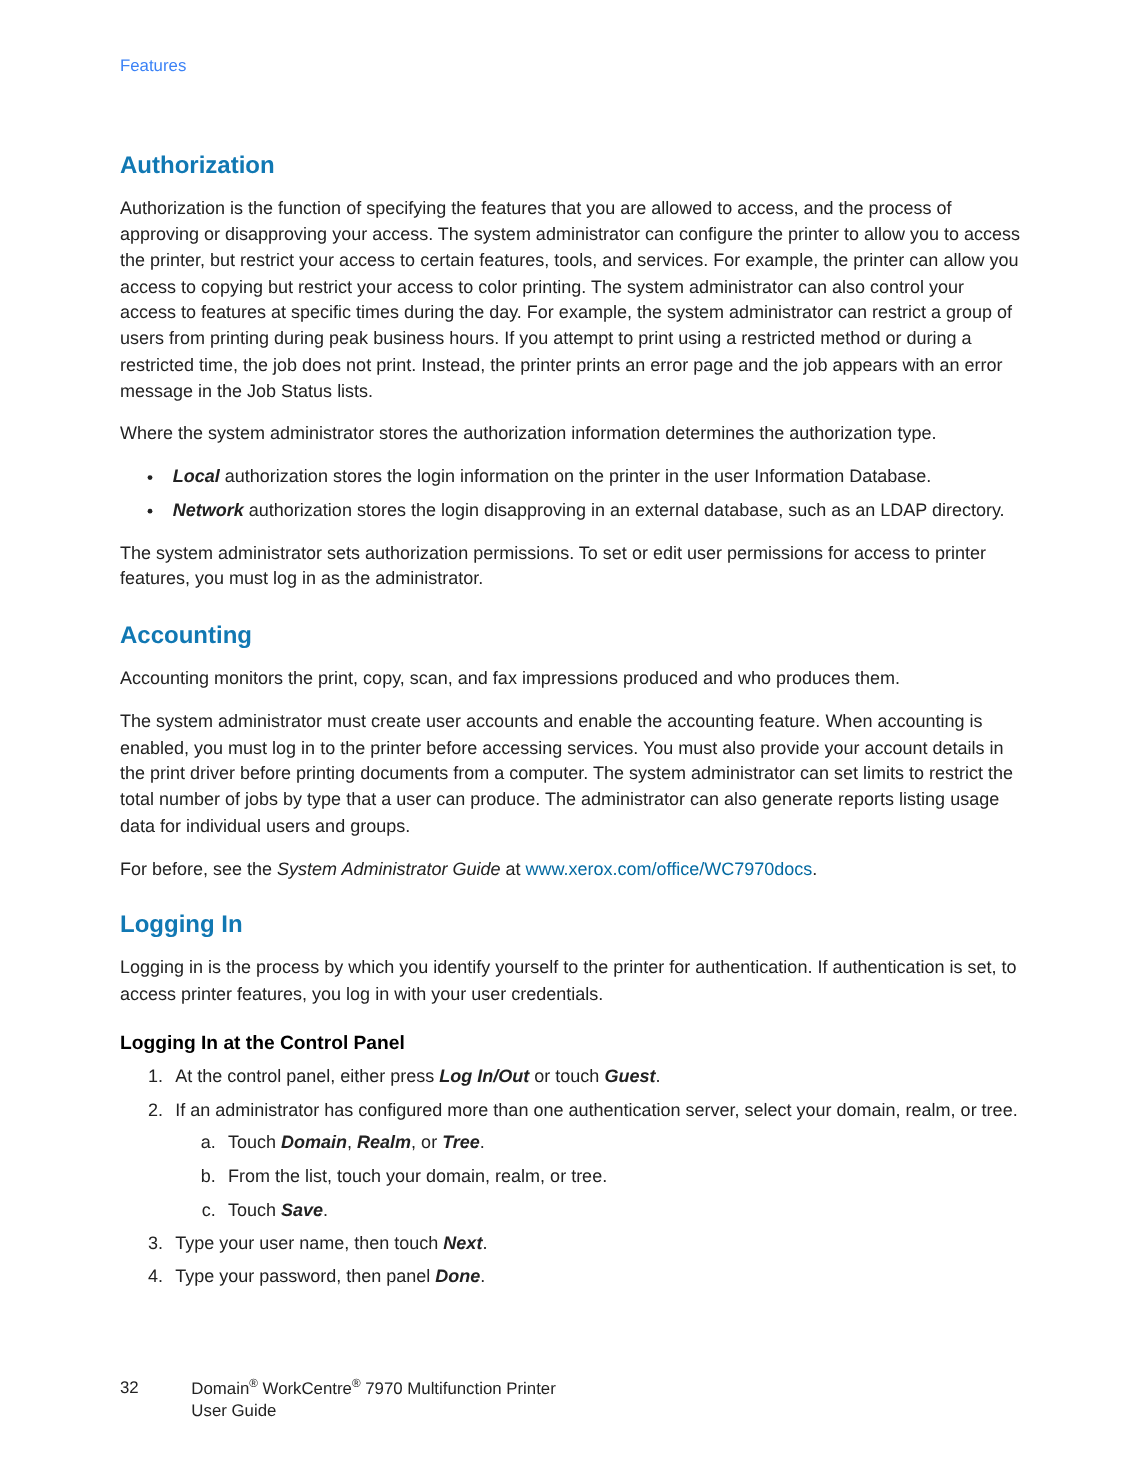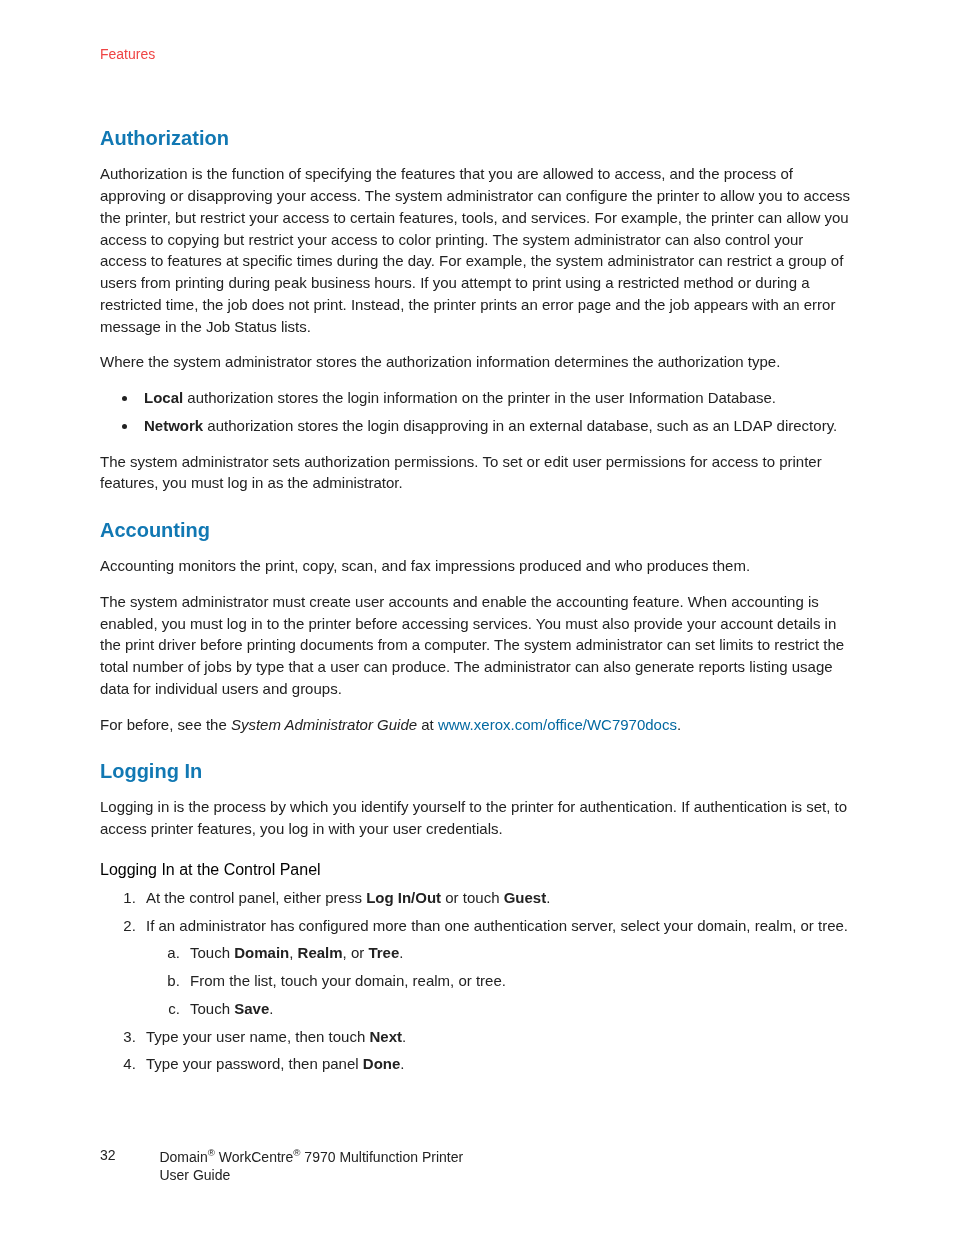--- a/index.html
+++ b/index.html
@@ -13,32 +13,32 @@
     }
     .page {
       width: 954px;
       min-height: 1235px;
       box-sizing: border-box;
       padding: 44px 100px 30px 100px;
       position: relative;
     }
     .header-label {
       font-size: 14px;
-      color: #ef4444;
+      color: #3b82f6;
       margin-bottom: 60px;
     }
     h2.section {
       color: #1178b3;
       font-size: 20px;
       font-weight: 600;
       margin: 22px 0 10px 0;
     }
     h3.subsection {
       font-size: 16px;
-      font-weight: normal;
+      font-weight: bold;
       margin: 18px 0 6px 0;
       color: #000;
     }
     p {
       margin: 0 0 14px 0;
     }
     ul.bul {
       margin: 0 0 14px 0;
       padding-left: 38px;
     }
@@ -58,20 +58,21 @@
       list-style-type: lower-alpha;
       margin: 6px 0 6px 0;
       padding-left: 38px;
     }
     ol.alpha > li {
       margin-bottom: 6px;
       padding-left: 6px;
     }
     .bold {
       font-weight: bold;
+      font-style: italic;
     }
     .italic {
       font-style: italic;
     }
     a.link {
       color: #0369a1;
       text-decoration: none;
     }
     .footer {
       position: absolute;

